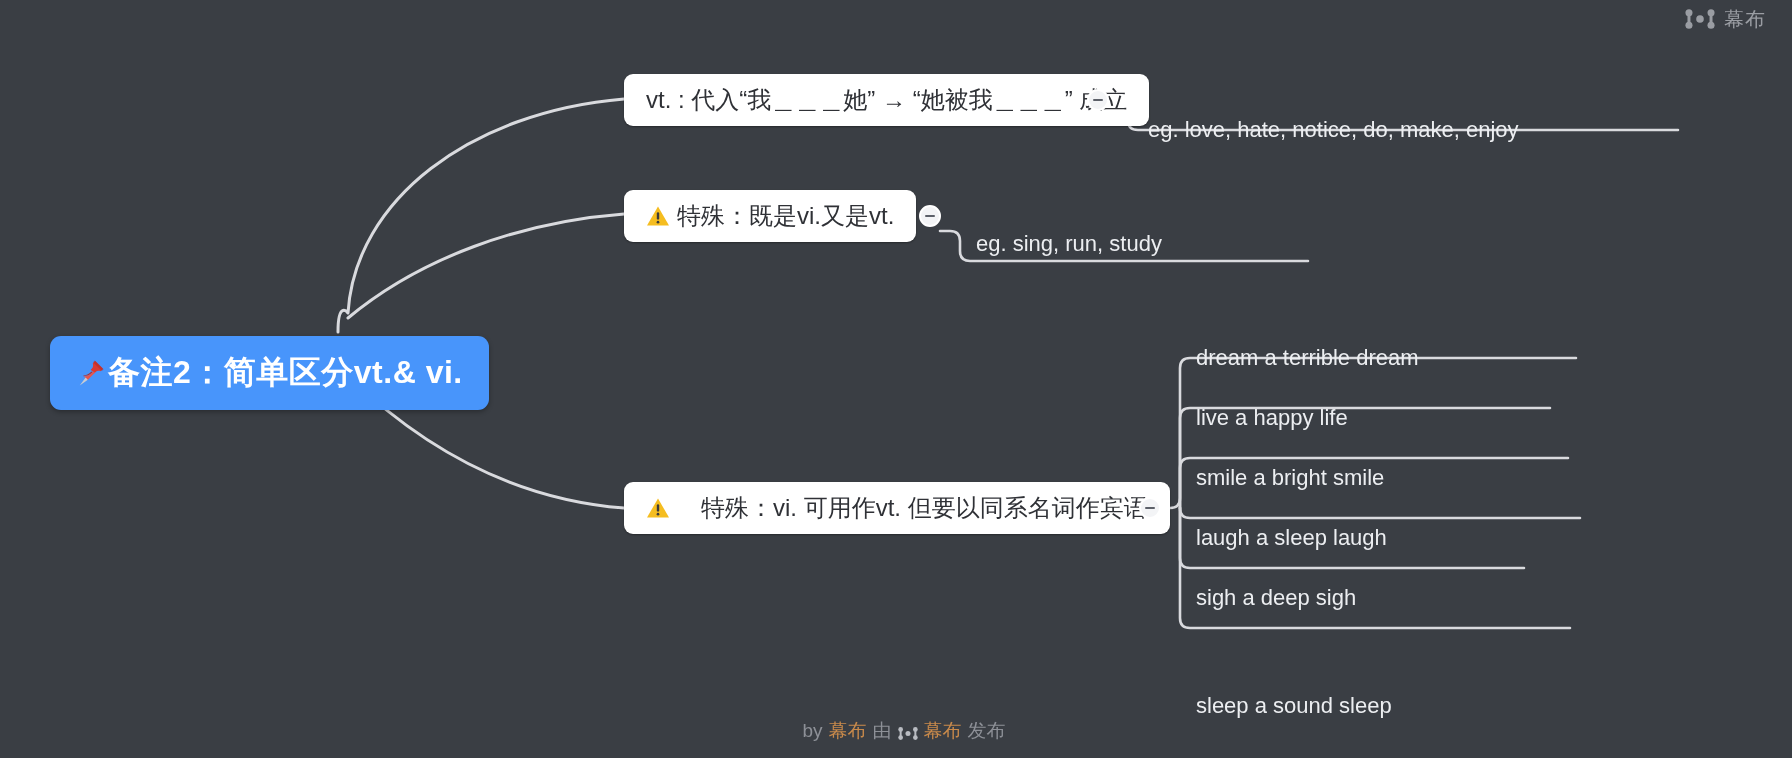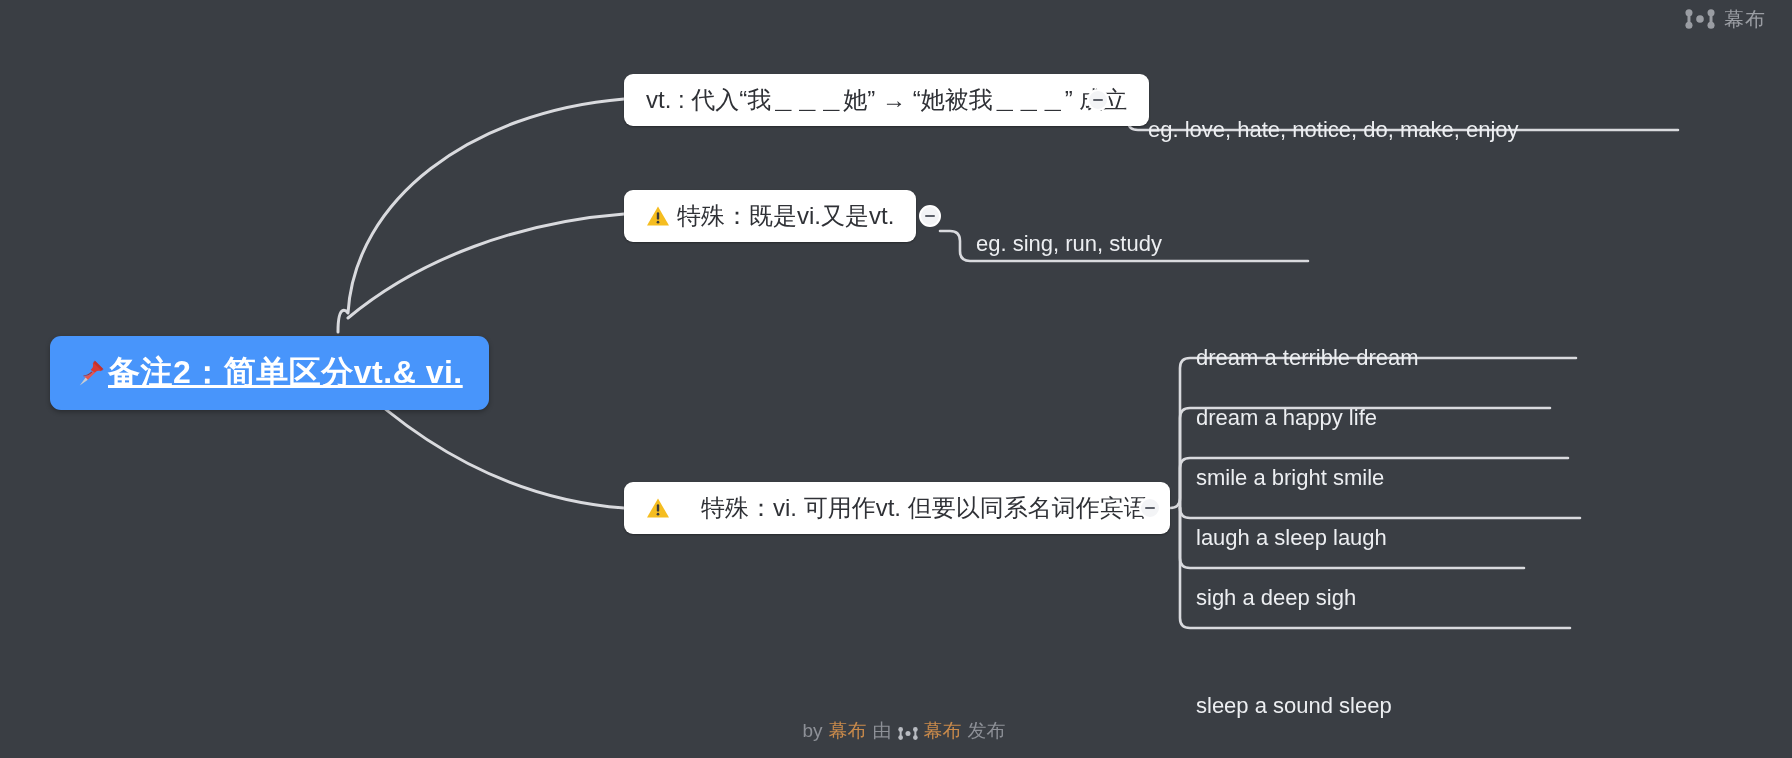--- a/index.html
+++ b/index.html
@@ -125,21 +125,21 @@
     <path class="thin" d="M 940 231 L 950 231 Q 960 231 960 241 L 960 251 Q 960 261 970 261 L 1308 261"></path>
 
     <path class="thin" d="M 1160 508 L 1170 508 Q 1180 508 1180 498 L 1180 368 Q 1180 358 1190 358 L 1576 358"></path>
     <path class="thin" d="M 1180 508 L 1180 418 Q 1180 408 1190 408 L 1550 408"></path>
     <path class="thin" d="M 1180 508 L 1180 468 Q 1180 458 1190 458 L 1568 458"></path>
     <path class="thin" d="M 1180 508 Q 1180 518 1190 518 L 1580 518"></path>
     <path class="thin" d="M 1180 508 L 1180 558 Q 1180 568 1190 568 L 1524 568"></path>
     <path class="thin" d="M 1180 508 L 1180 618 Q 1180 628 1190 628 L 1570 628"></path>
   </svg>
 
-  <div class="node root" style="left:50px;top:336px;text-decoration:underline;">
+  <div class="node root" style="left:50px;top:336px;">
     <span class="emoji">
       <svg width="30" height="30" viewBox="0 0 32 32" aria-hidden="true">
         <path d="M20.5 3.2 L28.8 11.5 L26.2 14.1 C24.4 13.4 22.2 13.7 20.9 15 L19.6 16.3 L15.7 12.4 L17 11.1 C18.3 9.8 18.6 7.6 17.9 5.8 Z" fill="#d93a34"></path>
         <path d="M18.4 14.4 L17.6 15.2 C14.4 18.4 11.2 19.5 8.4 19.8 L12.2 23.6 L20.4 15.4 Z" fill="#e5564f"></path>
         <path d="M8.0 19.4 C11.2 19.2 14.6 18.0 17.4 15.2 L16.6 14.4 C13.8 17.2 10.6 18.6 7.6 19.0 Z" fill="#b22a25"></path>
         <path d="M12.6 23.2 L4.0 29.4 L10.2 20.8 Z" fill="#c9ccd2"></path>
         <path d="M20.0 2.6 L29.4 12.0 L27.6 13.8 L18.2 4.4 Z" fill="#b22a25" opacity=".55"></path>
       </svg>
     </span>
     <span>备注2：简单区分vt.&amp; vi.</span>
@@ -183,21 +183,21 @@
     <span>特殊：vi. 可用作vt. 但要以同系名词作宾语</span>
   </div>
   <div class="toggle" style="left:1139px;top:497px;">
     <i></i>
   </div>
 
   <div class="node plain" style="left:1196px;top:338px;">
     <span>dream a terrible dream</span>
   </div>
   <div class="node plain" style="left:1196px;top:398px;">
-    <span>dream a happy life</span>
+    <span>live a happy life</span>
   </div>
   <div class="node plain" style="left:1196px;top:458px;">
     <span>smile a bright smile</span>
   </div>
   <div class="node plain" style="left:1196px;top:518px;">
     <span>laugh a sleep laugh</span>
   </div>
   <div class="node plain" style="left:1196px;top:578px;">
     <span>sigh a deep sigh</span>
   </div>

